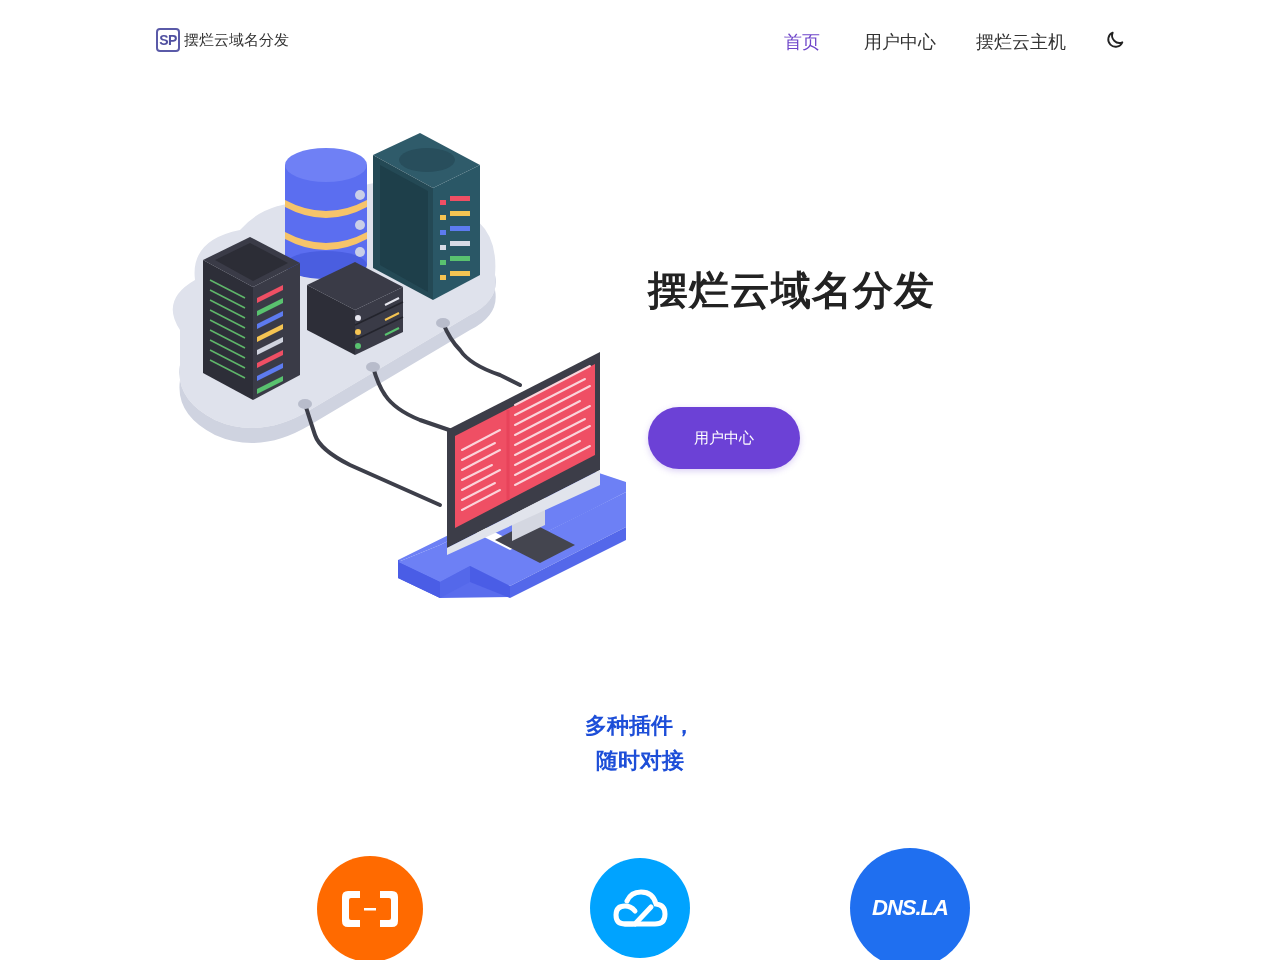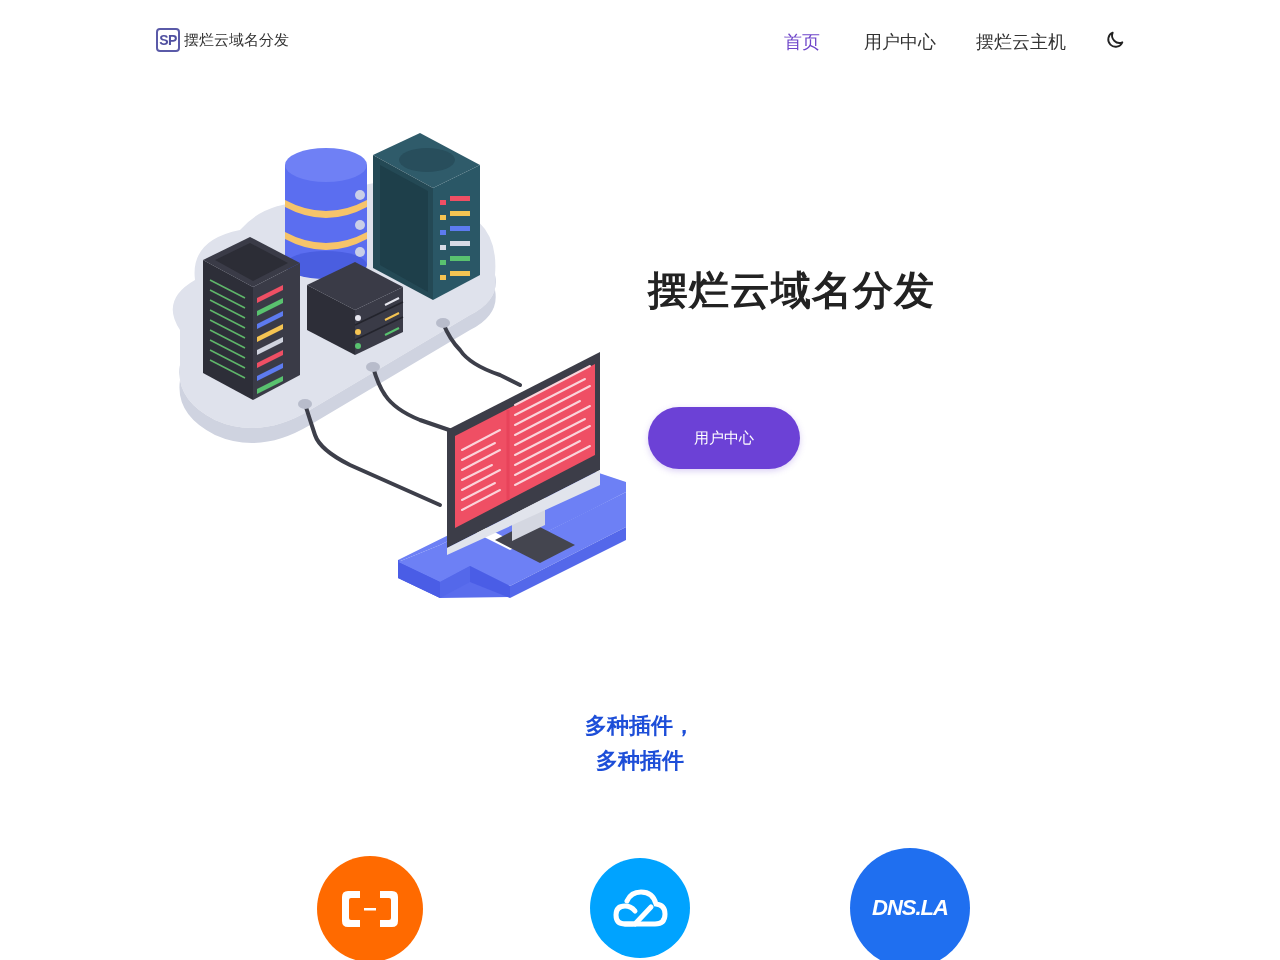--- a/index.html
+++ b/index.html
@@ -189,21 +189,21 @@
   </svg>
 </div>
 
 <section class="hero-text">
   <h1 class="hero-title">摆烂云域名分发</h1>
 </section>
 <button class="hero-btn">用户中心</button>
 
 <h2 class="section-title">
   <span>多种插件，</span><br>
-  <span>多种插件</span>
+  <span>随时对接</span>
 </h2>
 
 <div class="plugin plugin-aliyun">
   <svg width="64" height="44" viewBox="0 0 64 44">
     <path d="M22 4 H10 Q4 4 4 10 V34 Q4 40 10 40 H22 V33 H13 Q11 33 11 31 V13 Q11 11 13 11 H22 Z" fill="#fff"></path>
     <path d="M42 4 H54 Q60 4 60 10 V34 Q60 40 54 40 H42 V33 H51 Q53 33 53 31 V13 Q53 11 51 11 H42 Z" fill="#fff"></path>
     <rect x="26" y="21" width="12" height="2.5" fill="#fff"></rect>
   </svg>
 </div>
 

